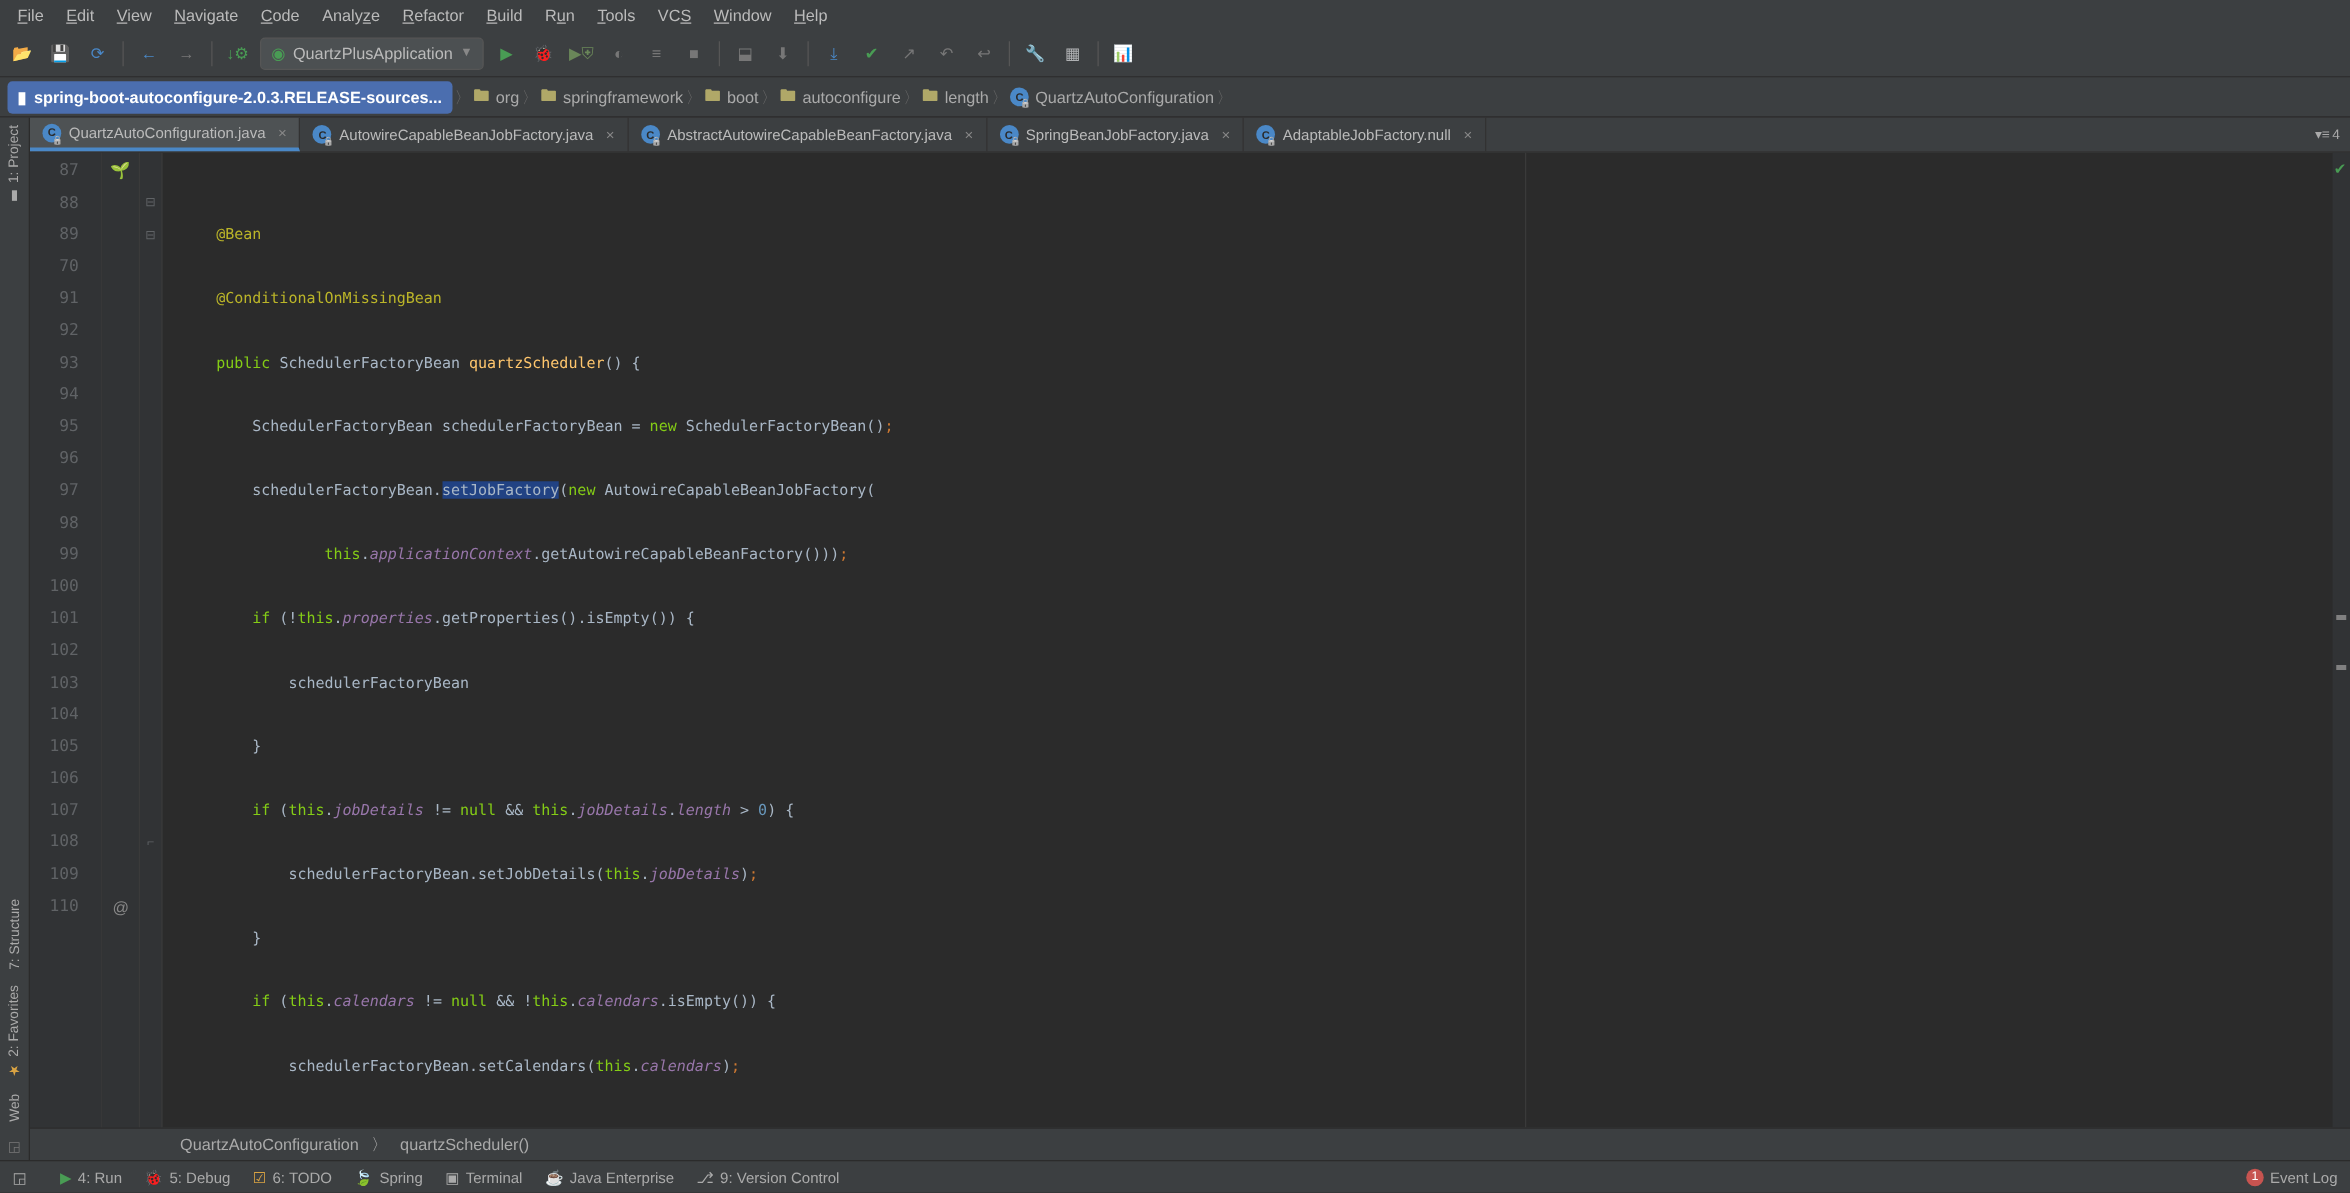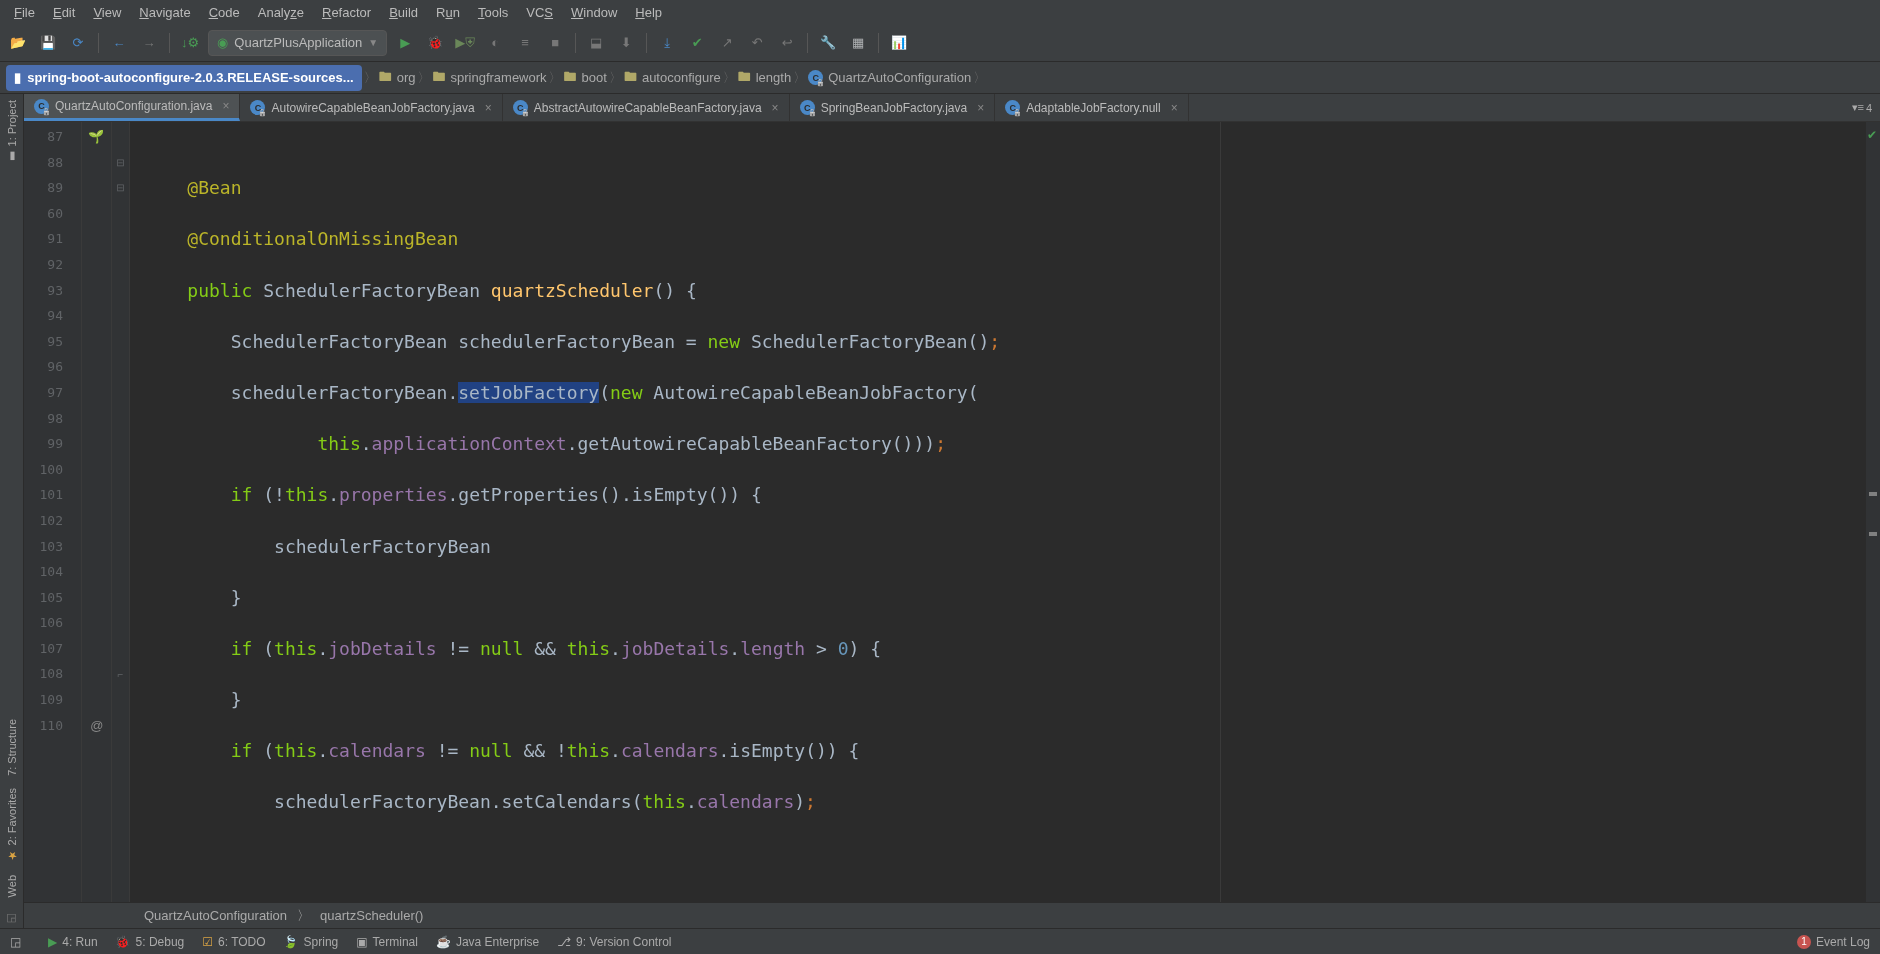--- a/index.html
+++ b/index.html
@@ -171,32 +171,32 @@
 .fold-bar {
   width: 18px;
   background: #313335;
   border-right: 1px solid #3a3a3a;
   padding-top: 2px;
 }
 .fb { height: 25.6px; display: flex; align-items: center; justify-content: center; color: #606366; font-size: 10px; }
 .code {
   flex: 1;
   font-family: "Consolas", monospace;
-  font-size: 18px;
+  font-size: 12px;
   line-height: 25.6px;
   padding-top: 2px;
   padding-left: 14px;
   white-space: pre;
   color: #a9b7c6;
   position: relative;
 }
 .kw { color: #84cc16; }
 .ann { color: #bbb529; }
 .meth { color: #ffc66d; }
-.field { color: #9876aa; }
+.field { color: #9876aa; font-style: italic; }
 .num { color: #6897bb; }
 .pun { color: #cc7832; }
 .sel { background: #214283; }
 .code .ln { height: 25.6px; position: relative; z-index: 1; }
 .vline { position: absolute; top: 0; bottom: 0; border-left: 1px solid #3a3a3a; }
 .right-gutter {
   width: 14px;
   background: #313335;
   position: relative;
 }
@@ -396,21 +396,21 @@
           <span>▾≡</span>
           <span>4</span>
         </div>
     </div>
 
     <div class="editor-area">
       <div class="gutter" id="line-gutter">
           <div class="ln">87</div>
           <div class="ln">88</div>
           <div class="ln">89</div>
-          <div class="ln">60</div>
+          <div class="ln">70</div>
           <div class="ln">91</div>
           <div class="ln">92</div>
           <div class="ln">93</div>
           <div class="ln">94</div>
           <div class="ln">95</div>
           <div class="ln">96</div>
           <div class="ln">97</div>
           <div class="ln">98</div>
           <div class="ln">99</div>
           <div class="ln">100</div>
@@ -492,20 +492,21 @@
 <div class="ln">    <span class="ann">@Bean</span></div>
 <div class="ln">    <span class="ann">@ConditionalOnMissingBean</span></div>
 <div class="ln">    <span class="kw">public</span> <span>SchedulerFactoryBean</span> <span class="meth">quartzScheduler</span>() {</div>
 <div class="ln">        <span>SchedulerFactoryBean schedulerFactoryBean = </span><span class="kw">new</span><span> SchedulerFactoryBean()</span><span class="pun">;</span></div>
 <div class="ln">        <span>schedulerFactoryBean.</span><span class="sel">setJobFactory</span><span>(</span><span class="kw">new</span><span> AutowireCapableBeanJobFactory(</span></div>
 <div class="ln">                <span class="kw">this</span><span>.</span><span class="field">applicationContext</span><span>.getAutowireCapableBeanFactory()))</span><span class="pun">;</span></div>
 <div class="ln">        <span class="kw">if</span><span> (!</span><span class="kw">this</span><span>.</span><span class="field">properties</span><span>.getProperties().isEmpty()) {</span></div>
 <div class="ln">            <span>schedulerFactoryBean</span></div>
 <div class="ln">        <span>}</span></div>
 <div class="ln">        <span class="kw">if</span> (<span class="kw">this</span>.<span class="field">jobDetails</span><span> != </span><span class="kw">null</span><span> &amp;&amp; </span><span class="kw">this</span>.<span class="field">jobDetails</span><span>.</span><span class="field">length</span><span> &gt; </span><span class="num">0</span><span>) {</span></div>
+<div class="ln">            <span>schedulerFactoryBean.setJobDetails(</span><span class="kw">this</span>.<span class="field">jobDetails</span><span>)</span><span class="pun">;</span></div>
 <div class="ln">        <span>}</span></div>
 <div class="ln">        <span class="kw">if</span> (<span class="kw">this</span>.<span class="field">calendars</span> != <span class="kw">null</span> &amp;&amp; !<span class="kw">this</span>.<span class="field">calendars</span><span>.isEmpty()) {</span></div>
 <div class="ln">            <span>schedulerFactoryBean.setCalendars(</span><span class="kw">this</span>.<span class="field">calendars</span><span>)</span><span class="pun">;</span></div>
 
 
 
 
 
 
 

